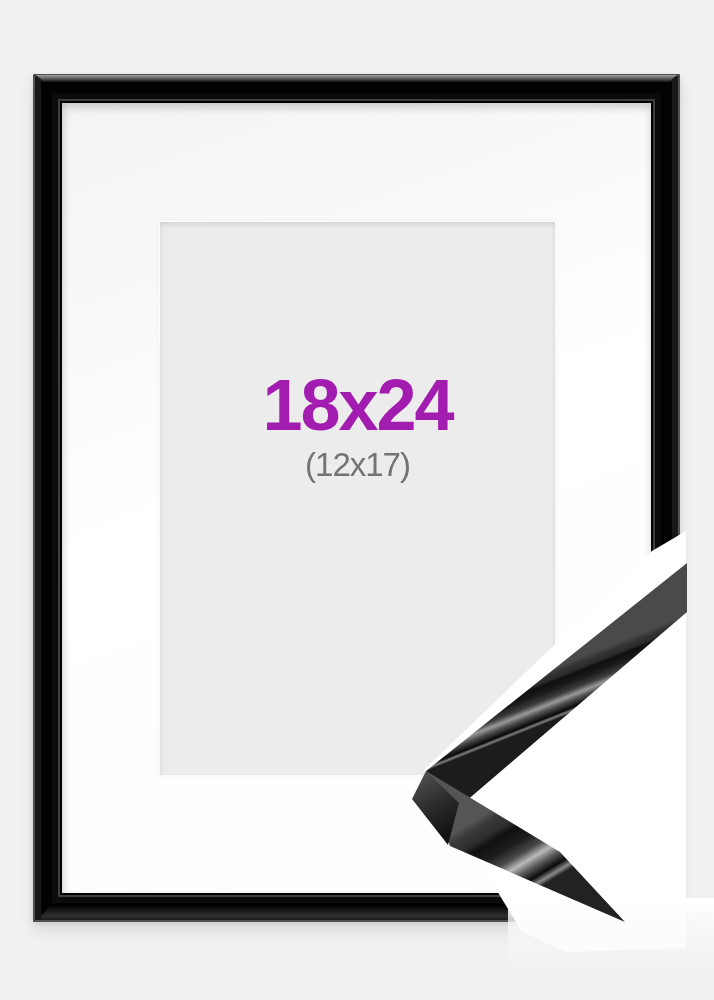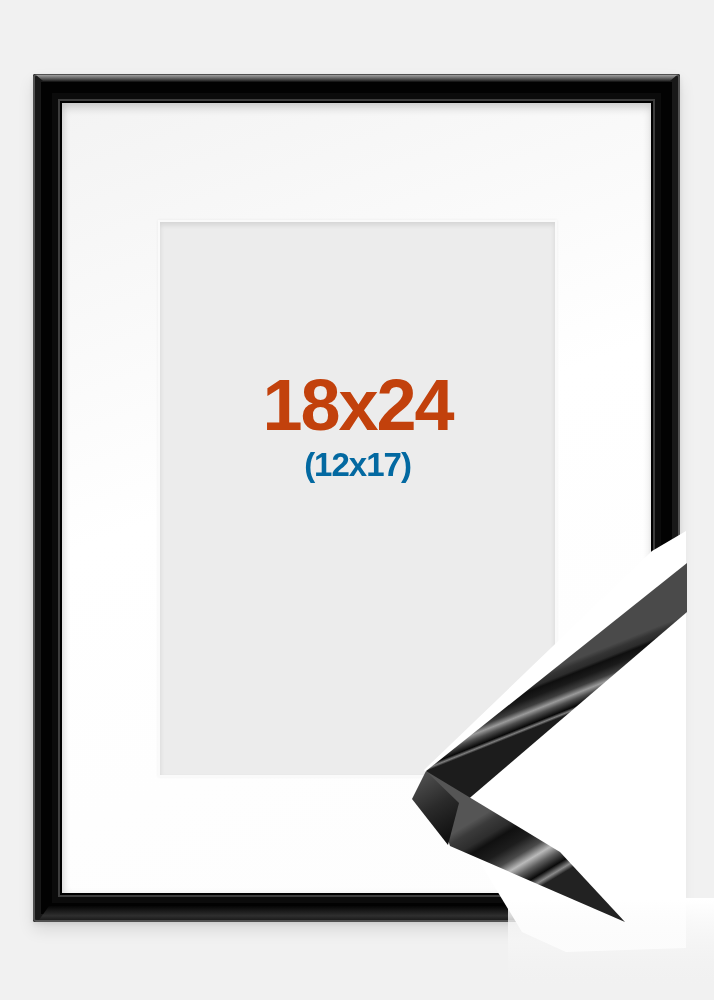--- a/index.html
+++ b/index.html
@@ -49,25 +49,25 @@
     position:absolute;left:96px;top:117px;width:395px;height:553px;
     background:#ececec;
     border:2px solid #fafafa;
     box-shadow:inset 0 3px 5px rgba(0,0,0,0.10), 0 0 3px rgba(0,0,0,0.06);
   }
   .size-block{
     position:absolute;left:0;right:0;top:150px;text-align:center;
   }
   .size-title{
     font-size:72px;font-weight:700;line-height:0.92;
-    letter-spacing:-2px;color:#c2410c;
+    letter-spacing:-2px;color:#a21caf;
   }
   .size-sub{
-    margin-top:10px;font-size:33px;font-weight:700;line-height:1;
-    letter-spacing:-1px;color:#0369a1;
+    margin-top:10px;font-size:33px;font-weight:400;line-height:1;
+    letter-spacing:-1px;color:#737373;
   }
 
   
   .sample-svg{
     position:absolute;left:0;top:0;width:714px;height:1000px;
     pointer-events:none;
   }
 </style>
 </head>
 <body>

